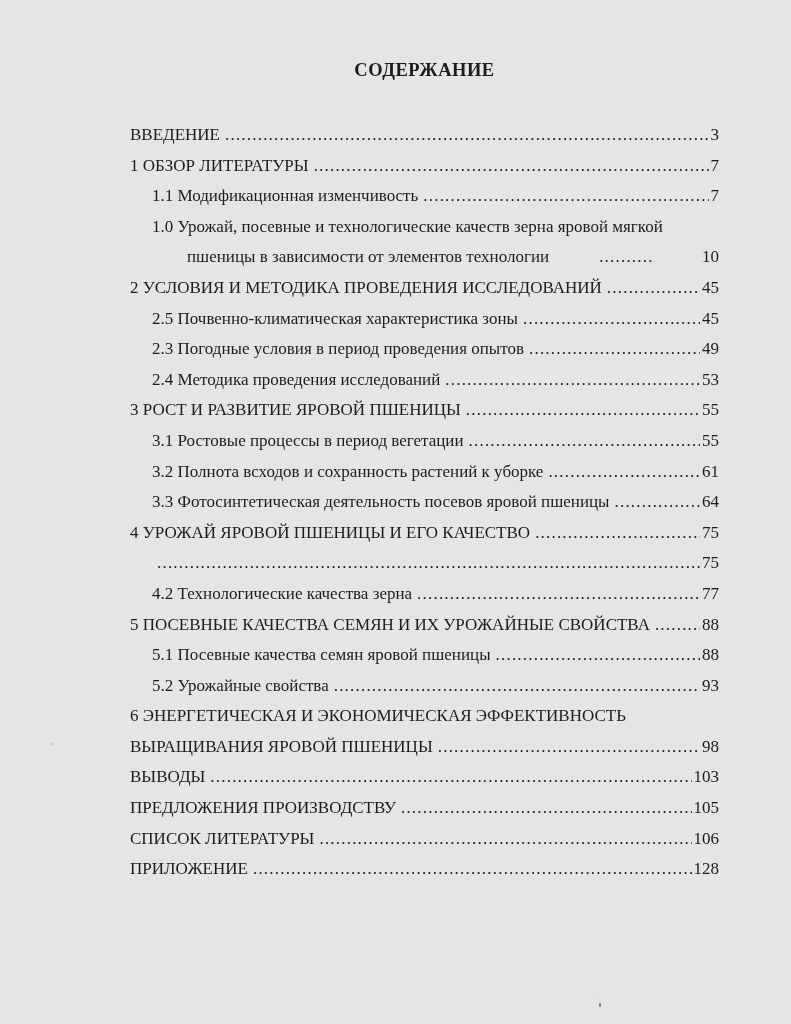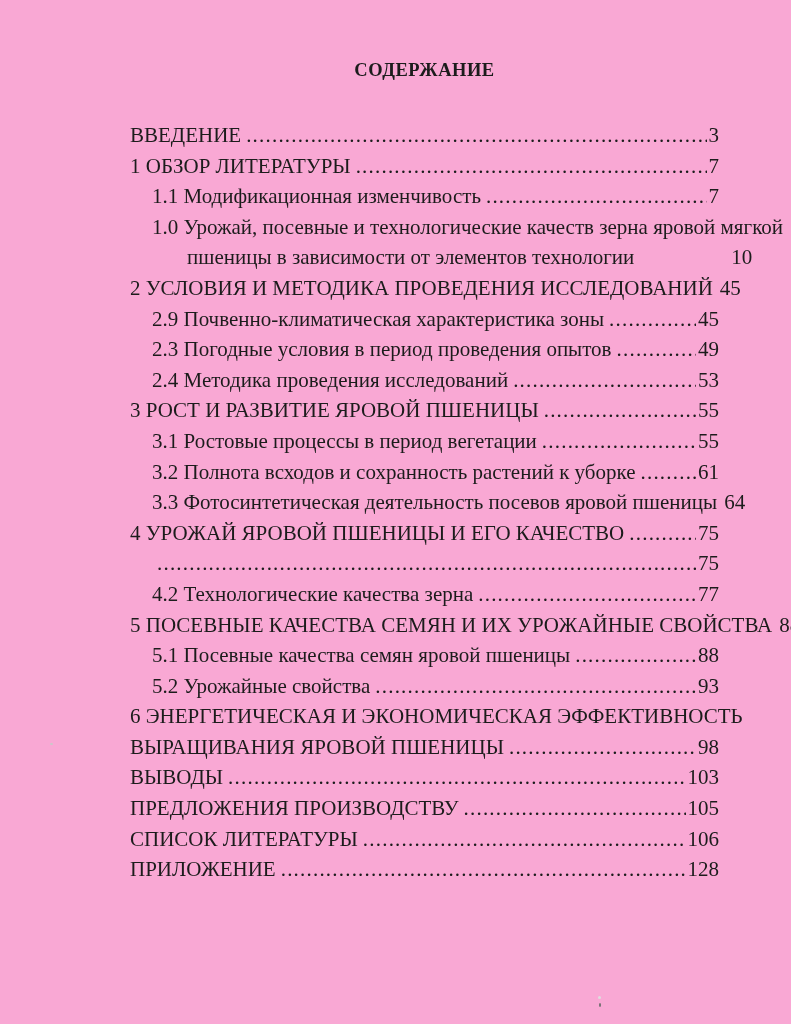--- a/index.html
+++ b/index.html
@@ -4,41 +4,41 @@
 <style>
   html, body {
     margin: 0;
     padding: 0;
     background: #ffffff;
   }
   .page {
     position: relative;
     width: 791px;
     height: 1024px;
-    background: #f9a8d4;
+    background: #e5e5e5;
     font-family: "Liberation Serif", "DejaVu Serif", serif;
     color: #1c1c1c;
     overflow: hidden;
   }
   .toc {
     position: absolute;
     left: 130px;
     top: 56px;
     width: 589px;
   }
   .toc-title {
     text-align: center;
     font-weight: bold;
     font-size: 18.5px;
     line-height: 28px;
     letter-spacing: 0.5px;
     margin-bottom: 36px;
   }
   .rows {
-    font-size: 21px;
+    font-size: 17px;
   }
   .row {
     display: flex;
     align-items: baseline;
     line-height: 30.6px;
     white-space: nowrap;
   }
   .row .entry-text {
     flex: 0 0 auto;
   }
@@ -100,21 +100,21 @@
     <span class="entry-text">пшеницы в зависимости от элементов технологии</span>
     <span class="leader"></span>
     <span class="pagenum">10</span>
   </div>
         <div class="row top">
     <span class="entry-text">2 УСЛОВИЯ И МЕТОДИКА ПРОВЕДЕНИЯ ИССЛЕДОВАНИЙ</span>
     <span class="leader"></span>
     <span class="pagenum">45</span>
   </div>
         <div class="row sub">
-    <span class="entry-text">2.9 Почвенно-климатическая характеристика зоны</span>
+    <span class="entry-text">2.5 Почвенно-климатическая характеристика зоны</span>
     <span class="leader"></span>
     <span class="pagenum">45</span>
   </div>
         <div class="row sub">
     <span class="entry-text">2.3 Погодные условия в период проведения опытов</span>
     <span class="leader"></span>
     <span class="pagenum">49</span>
   </div>
         <div class="row sub">
     <span class="entry-text">2.4 Методика проведения исследований</span>

